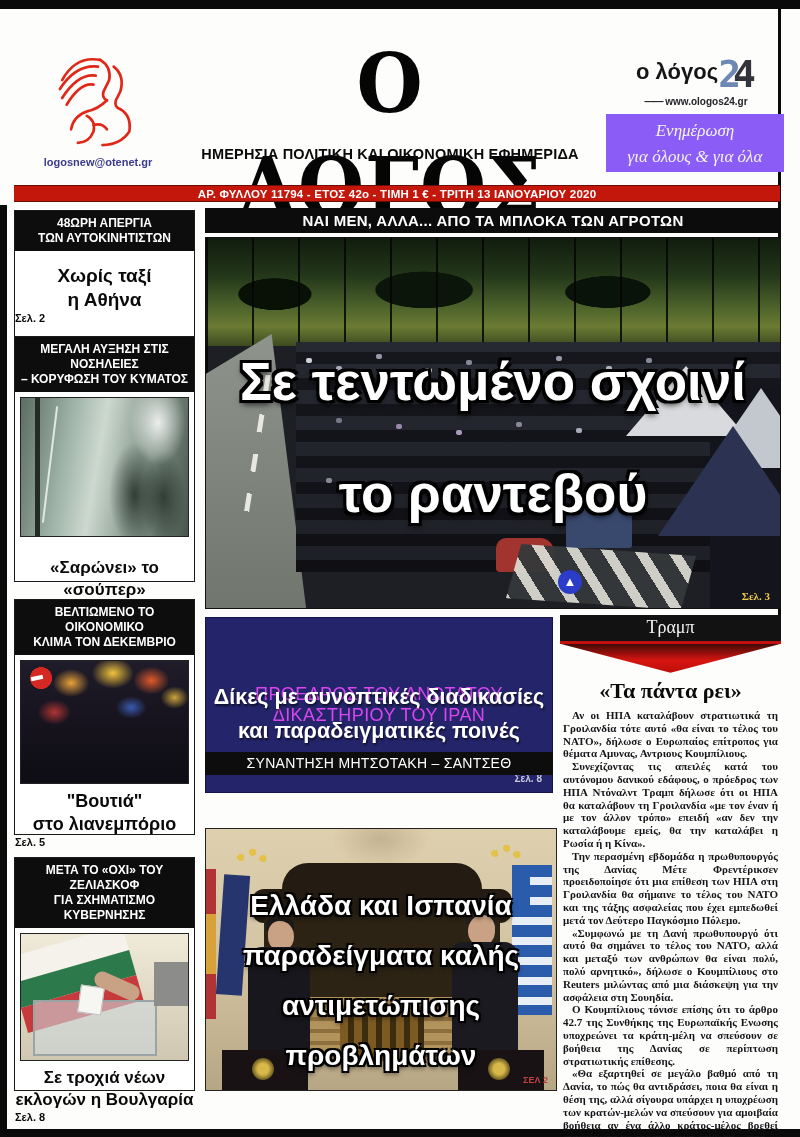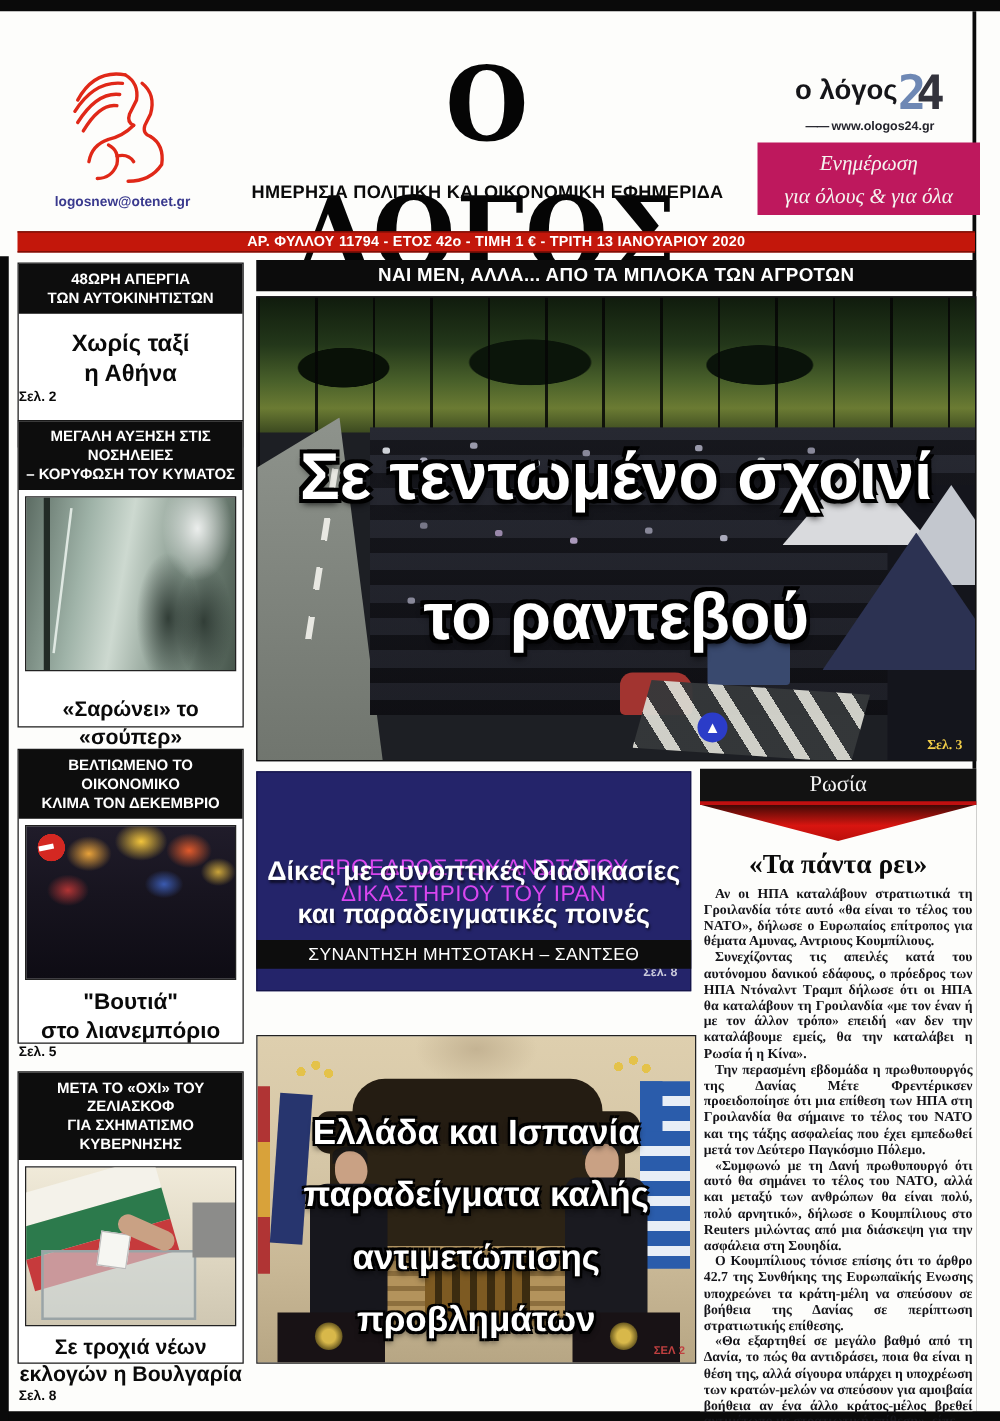--- a/index.html
+++ b/index.html
@@ -21,21 +21,21 @@
                   font-family:"DejaVu Serif","Liberation Serif",serif;font-weight:bold;
                   font-size:76px;line-height:96px;letter-spacing:1px;transform:scaleY(1.08);color:#050505;}
   #masthead-subtitle{left:190px;top:146px;width:400px;text-align:center;font-weight:bold;
                      font-size:14.5px;letter-spacing:0.2px;color:#0a0a0a;}
   #logo24{left:608px;top:52px;width:176px;text-align:center;}
   #logo24 .brand{font-weight:bold;font-size:22px;color:#151519;vertical-align:8px;}
   #logo24 .d2{font-family:"DejaVu Sans Mono",monospace;font-weight:bold;font-size:38px;color:#6e88b4;}
   #logo24 .d4{font-family:"DejaVu Sans Mono",monospace;font-weight:bold;font-size:38px;color:#33333c;margin-left:-8px;}
   #logo24-url{left:608px;top:96px;width:176px;text-align:center;font-weight:bold;font-size:10px;color:#24242c;}
   #logo24-url .dash{letter-spacing:-1px;color:#24242c;}
-  #tagline-box{left:606px;top:114px;width:178px;height:58px;background:#be185d;color:#f5f5f0;
+  #tagline-box{left:606px;top:114px;width:178px;height:58px;background:#8b5cf6;color:#f5f5f0;
                text-align:center;font-family:"Liberation Serif",serif;font-style:italic;
                font-size:17px;line-height:26px;padding-top:4px;box-sizing:border-box;}
   #issue-bar{left:14px;top:185px;width:766px;height:17px;background:#c3170b;color:#ffffff;
              font-weight:bold;font-size:11.5px;text-align:center;line-height:17px;letter-spacing:0.2px;
              border-top:1px solid #6d0d05;border-bottom:1px solid #6d0d05;box-sizing:border-box;}
 
   
   .side-box{left:14px;width:181px;border:1px solid #1a1a1a;background:#ffffff;box-sizing:border-box;}
   .side-kicker{background:#0d0d0d;color:#fff;font-weight:bold;font-size:12px;line-height:15px;
                text-align:center;padding:5px 2px;}
@@ -335,21 +335,21 @@
     <div class="podium" id="pod-r">
         <div class="emb"></div>
       </div>
     <div class="mp preline" id="meeting-headline">Ελλάδα και Ισπανία
 παραδείγματα καλής
 αντιμετώπισης προβλημάτων</div>
     <div id="meeting-page">ΣΕΛ 2</div>
   </div>
 
   <div class="abs" id="opinion">
-    <div id="opinion-bar">Ρωσία</div>
+    <div id="opinion-bar">Τραμπ</div>
     <div id="opinion-arrow"></div>
     <div id="opinion-title">«Τα πάντα ρει»</div>
     <div id="opinion-body">
       <p>Αν οι ΗΠΑ καταλάβουν στρατιωτικά τη Γροιλανδία τότε αυτό «θα είναι το τέλος του ΝΑΤΟ», δήλωσε ο Ευρωπαίος επίτροπος για θέματα Αμυνας, Αντριους Κουμπίλιους.</p>
       <p>Συνεχίζοντας τις απειλές κατά του αυτόνομου δανικού εδάφους, ο πρόεδρος των ΗΠΑ Ντόναλντ Τραμπ δήλωσε ότι οι ΗΠΑ θα καταλάβουν τη Γροιλανδία «με τον έναν ή με τον άλλον τρόπο» επειδή «αν δεν την καταλάβουμε εμείς, θα την καταλάβει η Ρωσία ή η Κίνα».</p>
       <p>Την περασμένη εβδομάδα η πρωθυπουργός της Δανίας Μέτε Φρεντέρικσεν προειδοποίησε ότι μια επίθεση των ΗΠΑ στη Γροιλανδία θα σήμαινε το τέλος του ΝΑΤΟ και της τάξης ασφαλείας που έχει εμπεδωθεί μετά τον Δεύτερο Παγκόσμιο Πόλεμο.</p>
       <p>«Συμφωνώ με τη Δανή πρωθυπουργό ότι αυτό θα σημάνει το τέλος του ΝΑΤΟ, αλλά και μεταξύ των ανθρώπων θα είναι πολύ, πολύ αρνητικό», δήλωσε ο Κουμπίλιους στο Reuters μιλώντας από μια διάσκεψη για την ασφάλεια στη Σουηδία.</p>
       <p>Ο Κουμπίλιους τόνισε επίσης ότι το άρθρο 42.7 της Συνθήκης της Ευρωπαϊκής Ενωσης υποχρεώνει τα κράτη-μέλη να σπεύσουν σε βοήθεια της Δανίας σε περίπτωση στρατιωτικής επίθεσης.</p>
       <p>«Θα εξαρτηθεί σε μεγάλο βαθμό από τη Δανία, το πώς θα αντιδράσει, ποια θα είναι η θέση της, αλλά σίγουρα υπάρχει η υποχρέωση των κρατών-μελών να σπεύσουν για αμοιβαία βοήθεια αν ένα άλλο κράτος-μέλος βρεθεί αντιμέτωπο με στρατιωτική επίθεση», είπε.</p>
     </div>

